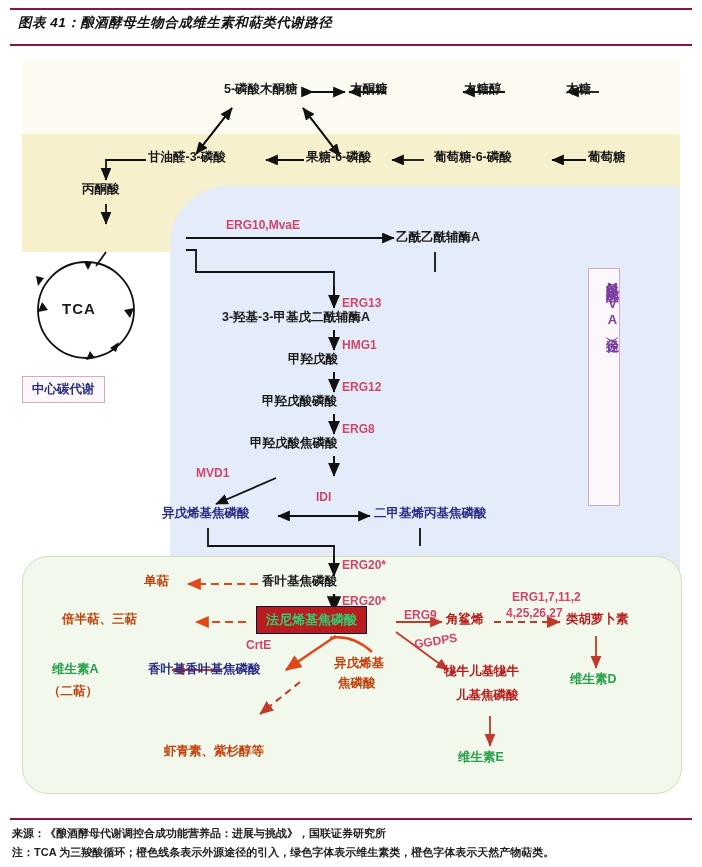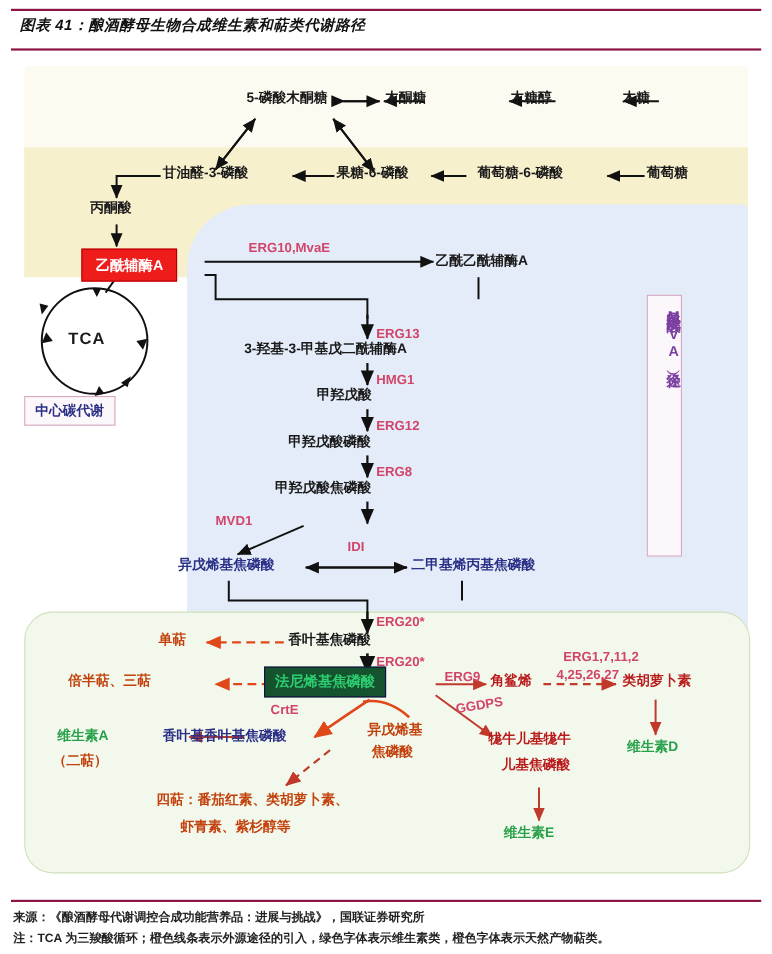--- a/index.html
+++ b/index.html
@@ -34,35 +34,35 @@
   .purple{color:#b91c1c;}
   .green{color:#27a04a;}
   .orange{color:#c2410c;}
   .enz{position:absolute;white-space:nowrap;font-size:12px;font-weight:bold;
        color:#d2456a;font-family:"Liberation Sans",sans-serif;}
 
   
   .boxlabel{position:absolute;border:1.5px solid #d9a7c0;background:#fbf7fb;
             font-size:12.5px;font-weight:bold;color:#2b2f86;
             padding:4px 9px;white-space:nowrap;}
-  #lbl-central{left:22px;top:304px;}
+  #lbl-central{left:22px;top:320px;}
   #lbl-products{left:334px;top:696px;}
   #lbl-mva{left:588px;top:212px;width:30px;height:236px;
            border:1.5px solid #d9a7c0;background:#fbf7fb;position:absolute;}
   #lbl-mva span{display:block;width:100%;text-align:center;
                 writing-mode:vertical-rl;text-orientation:upright;
                 font-size:13px;font-weight:bold;color:#7b3fa0;
                 letter-spacing:1px;line-height:1.1;margin-top:6px;}
 
   
   #box-accoa{left:74px;top:170px;background:#ef1c1c;border:1.5px solid #b50000;
              color:#fff;font-size:13px;font-weight:bold;padding:5px 12px;
              white-space:nowrap;position:absolute;}
   
-  #box-fpp{left:240px;top:550px;background:#14532d;border:1.5px solid #101045;
+  #box-fpp{left:256px;top:550px;background:#b91c1c;border:1.5px solid #101045;
            color:#fff;font-size:13px;font-weight:bold;padding:4px 9px;
            white-space:nowrap;position:absolute;}
   #box-fpp b{color:#2ecc71;}
 
   
   #wires{position:absolute;left:0;top:0;width:702px;height:740px;overflow:visible;}
 
   
   #ft-rule{left:10px;top:818px;width:682px;height:1.5px;background:#8c1446;}
   .ftline{position:absolute;left:12px;font-size:11px;color:#222;
@@ -183,21 +183,20 @@
   <div class="node" style="left:464px;top:26px">木糖醇</div>
   <div class="node" style="left:350px;top:26px">木酮糖</div>
   <div class="node" style="left:224px;top:26px">5-磷酸木酮糖</div>
 
   <div class="node" style="left:588px;top:94px">葡萄糖</div>
   <div class="node" style="left:434px;top:94px">葡萄糖-6-磷酸</div>
   <div class="node" style="left:306px;top:94px">果糖-6-磷酸</div>
   <div class="node" style="left:148px;top:94px">甘油醛-3-磷酸</div>
   <div class="node" style="left:82px;top:126px">丙酮酸</div>
 
-  <div id="box-accoa">乙酰辅酶A</div>
   <div class="node" style="left:62px;top:244px;font-size:15px;letter-spacing:1px">TCA</div>
   <div class="boxlabel" id="lbl-central">中心碳代谢</div>
 
   <div class="node" style="left:396px;top:174px">乙酰乙酰辅酶A</div>
   <div class="node" style="left:222px;top:254px">3-羟基-3-甲基戊二酰辅酶A</div>
   <div class="node" style="left:288px;top:296px">甲羟戊酸</div>
   <div class="node" style="left:262px;top:338px">甲羟戊酸磷酸</div>
   <div class="node" style="left:250px;top:380px">甲羟戊酸焦磷酸</div>
   <div class="node blue" style="left:162px;top:450px">异戊烯基焦磷酸</div>
   <div class="node blue" style="left:374px;top:450px">二甲基烯丙基焦磷酸</div>
@@ -229,21 +228,20 @@
     <b>法尼烯基焦磷酸</b>
   </div>
 
   <div class="node orange" style="left:334px;top:600px">异戊烯基</div>
   <div class="node orange" style="left:338px;top:620px">焦磷酸</div>
 
   <div class="node green" style="left:52px;top:606px">维生素A</div>
   <div class="node orange" style="left:48px;top:628px">（二萜）</div>
   <div class="node blue" style="left:148px;top:606px">香叶基香叶基焦磷酸</div>
 
-  <div class="node orange" style="left:142px;top:664px">四萜：番茄红素、类胡萝卜素、</div>
   <div class="node orange" style="left:164px;top:688px">虾青素、紫杉醇等</div>
 
   <div class="node purple" style="left:446px;top:556px">角鲨烯</div>
   <div class="node purple" style="left:566px;top:556px">类胡萝卜素</div>
   <div class="node green" style="left:570px;top:616px">维生素D</div>
 
   <div class="node purple" style="left:444px;top:608px">牻牛儿基牻牛</div>
   <div class="node purple" style="left:456px;top:632px">儿基焦磷酸</div>
   <div class="node green" style="left:458px;top:694px">维生素E</div>
 

